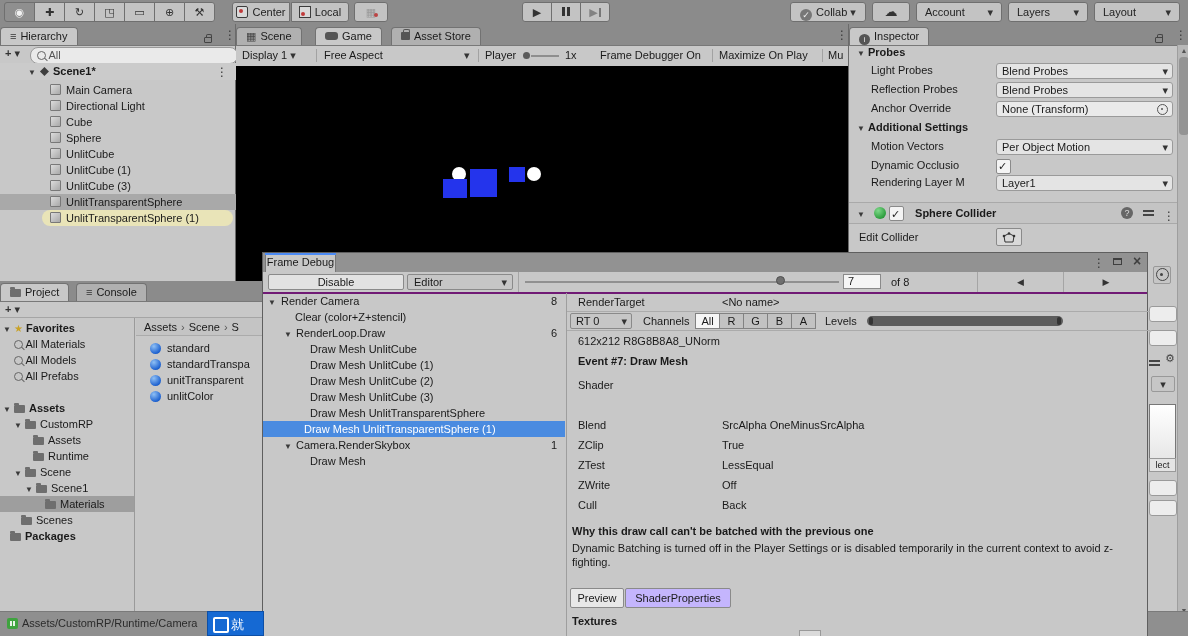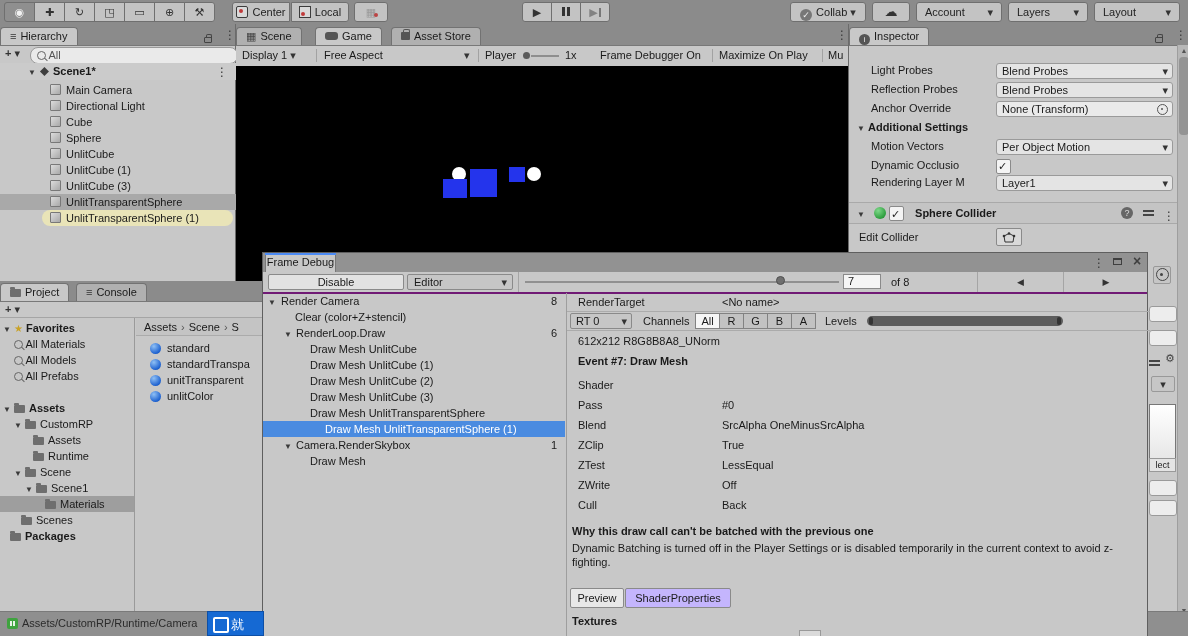--- a/index.html
+++ b/index.html
@@ -251,20 +251,21 @@
     </div>
   </div>
 
   <div class="pane" id="inspector" style="left:848px;top:24px;width:340px;height:592px;border-left:1px solid #6B6B6B">
     <div class="tabbar">
       <div class="tab on" style="left:0"><span class="ticon info-ico"></span><span>Inspector</span></div>
       <span class="lock abs" style="left:306px;top:9px"></span>
       <span class="abs i-kebab" style="left:326px;top:4px"></span>
     </div>
 
+    <div class="irow" style="top:21px;height:15px;line-height:15px"><span class="fold" style="margin-left:8px"></span> <span class="bold">Probes</span></div>
     <div class="irow" style="top:37px">
       <span class="ilabel">Light Probes</span>
       <div class="ifield"><span>Blend Probes</span><span class="dd"></span></div>
     </div>
     <div class="irow" style="top:56px">
       <span class="ilabel">Reflection Probes</span>
       <div class="ifield"><span>Blend Probes</span><span class="dd"></span></div>
     </div>
     <div class="irow" style="top:75px">
       <span class="ilabel">Anchor Override</span>
@@ -344,21 +345,21 @@
 
     <div class="abs" style="left:0;top:40px;width:302px">
       <div class="ev" style="padding-left:18px"><span class="fold" style="left:5px"></span><span>Render Camera</span><span class="cnt">8</span></div>
       <div class="ev" style="padding-left:32px"><span>Clear (color+Z+stencil)</span></div>
       <div class="ev" style="padding-left:33px"><span class="fold" style="left:21px"></span><span>RenderLoop.Draw</span><span class="cnt">6</span></div>
       <div class="ev" style="padding-left:47px"><span>Draw Mesh UnlitCube</span></div>
       <div class="ev" style="padding-left:47px"><span>Draw Mesh UnlitCube (1)</span></div>
       <div class="ev" style="padding-left:47px"><span>Draw Mesh UnlitCube (2)</span></div>
       <div class="ev" style="padding-left:47px"><span>Draw Mesh UnlitCube (3)</span></div>
       <div class="ev" style="padding-left:47px"><span>Draw Mesh UnlitTransparentSphere</span></div>
-      <div class="ev sel" style="padding-left:62px"><span>Draw Mesh UnlitTransparentSphere (1)</span></div>
+      <div class="ev sel" style="padding-left:41px"><span>Draw Mesh UnlitTransparentSphere (1)</span></div>
       <div class="ev" style="padding-left:33px"><span class="fold" style="left:21px"></span><span>Camera.RenderSkybox</span><span class="cnt">1</span></div>
       <div class="ev" style="padding-left:47px"><span>Draw Mesh</span></div>
     </div>
 
     <div class="abs" style="left:303px;top:40px;width:583px;height:344px;border-left:1px solid #9E9E9E">
       <div class="kv" style="left:0;top:0;width:583px;height:18px;line-height:18px;border-bottom:1px solid #ABABAB">
         <span style="margin-left:11px">RenderTarget</span>
         <span class="v">&lt;No name&gt;</span>
       </div>
       <div class="abs" style="left:0;top:18px;width:583px;height:20px;border-bottom:1px solid #ABABAB">
@@ -372,21 +373,20 @@
         <span class="abs" style="left:258px;top:0;line-height:20px">Levels</span>
         <div class="abs" style="left:300px;top:5px;width:196px;height:10px;background:#5C5C5C;border-radius:5px">
           <span class="abs" style="left:2px;top:1px;width:4px;height:8px;background:#333;border-radius:2px"></span>
           <span class="abs" style="right:2px;top:1px;width:4px;height:8px;background:#333;border-radius:2px"></span>
         </div>
       </div>
       <div class="abs nowrap" style="left:11px;top:42px">612x212 R8G8B8A8_UNorm</div>
       <div class="abs nowrap bold" style="left:11px;top:62px">Event #7: Draw Mesh</div>
 
       <div class="kv" style="left:11px;top:82px;width:560px"><span>Shader</span></div>
-      <div class="kv" style="left:11px;top:102px;width:560px"><span>Pass</span><span class="v" style="left:144px">#0</span></div>
       <div class="kv" style="left:11px;top:122px;width:560px"><span>Blend</span><span class="v" style="left:144px">SrcAlpha OneMinusSrcAlpha</span></div>
       <div class="kv" style="left:11px;top:142px;width:560px"><span>ZClip</span><span class="v" style="left:144px">True</span></div>
       <div class="kv" style="left:11px;top:162px;width:560px"><span>ZTest</span><span class="v" style="left:144px">LessEqual</span></div>
       <div class="kv" style="left:11px;top:182px;width:560px"><span>ZWrite</span><span class="v" style="left:144px">Off</span></div>
       <div class="kv" style="left:11px;top:202px;width:560px"><span>Cull</span><span class="v" style="left:144px">Back</span></div>
 
       <div class="abs bold nowrap" style="left:5px;top:232px">Why this draw call can't be batched with the previous one</div>
       <div class="abs" style="left:5px;top:248px;width:572px;line-height:14px">Dynamic Batching is turned off in the Player Settings or is disabled temporarily in the current context to avoid z-fighting.</div>
 
       <div class="btn abs" style="left:3px;top:295px;width:54px;height:20px;line-height:18px;background:#E8E8E8"><span>Preview</span></div>

